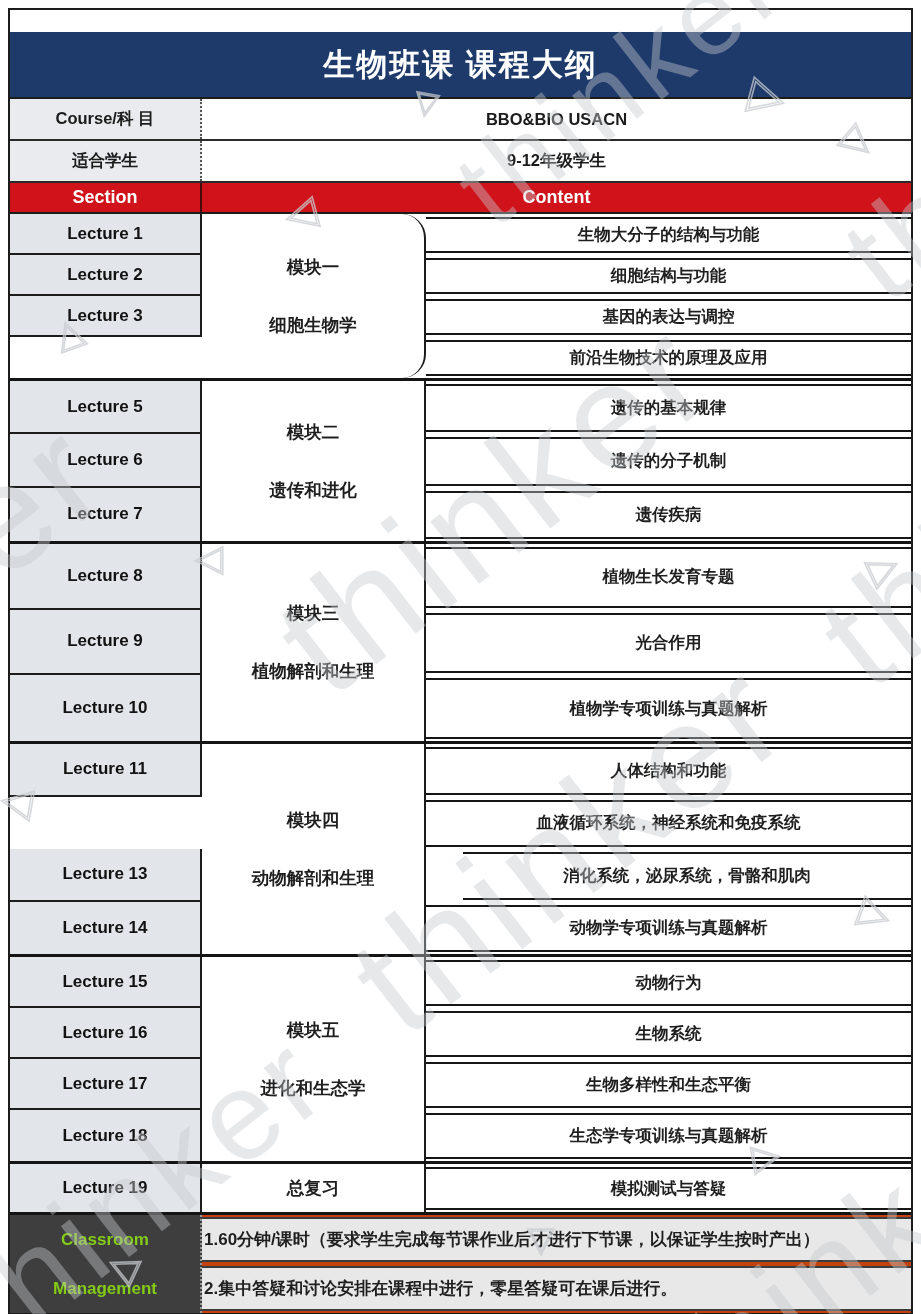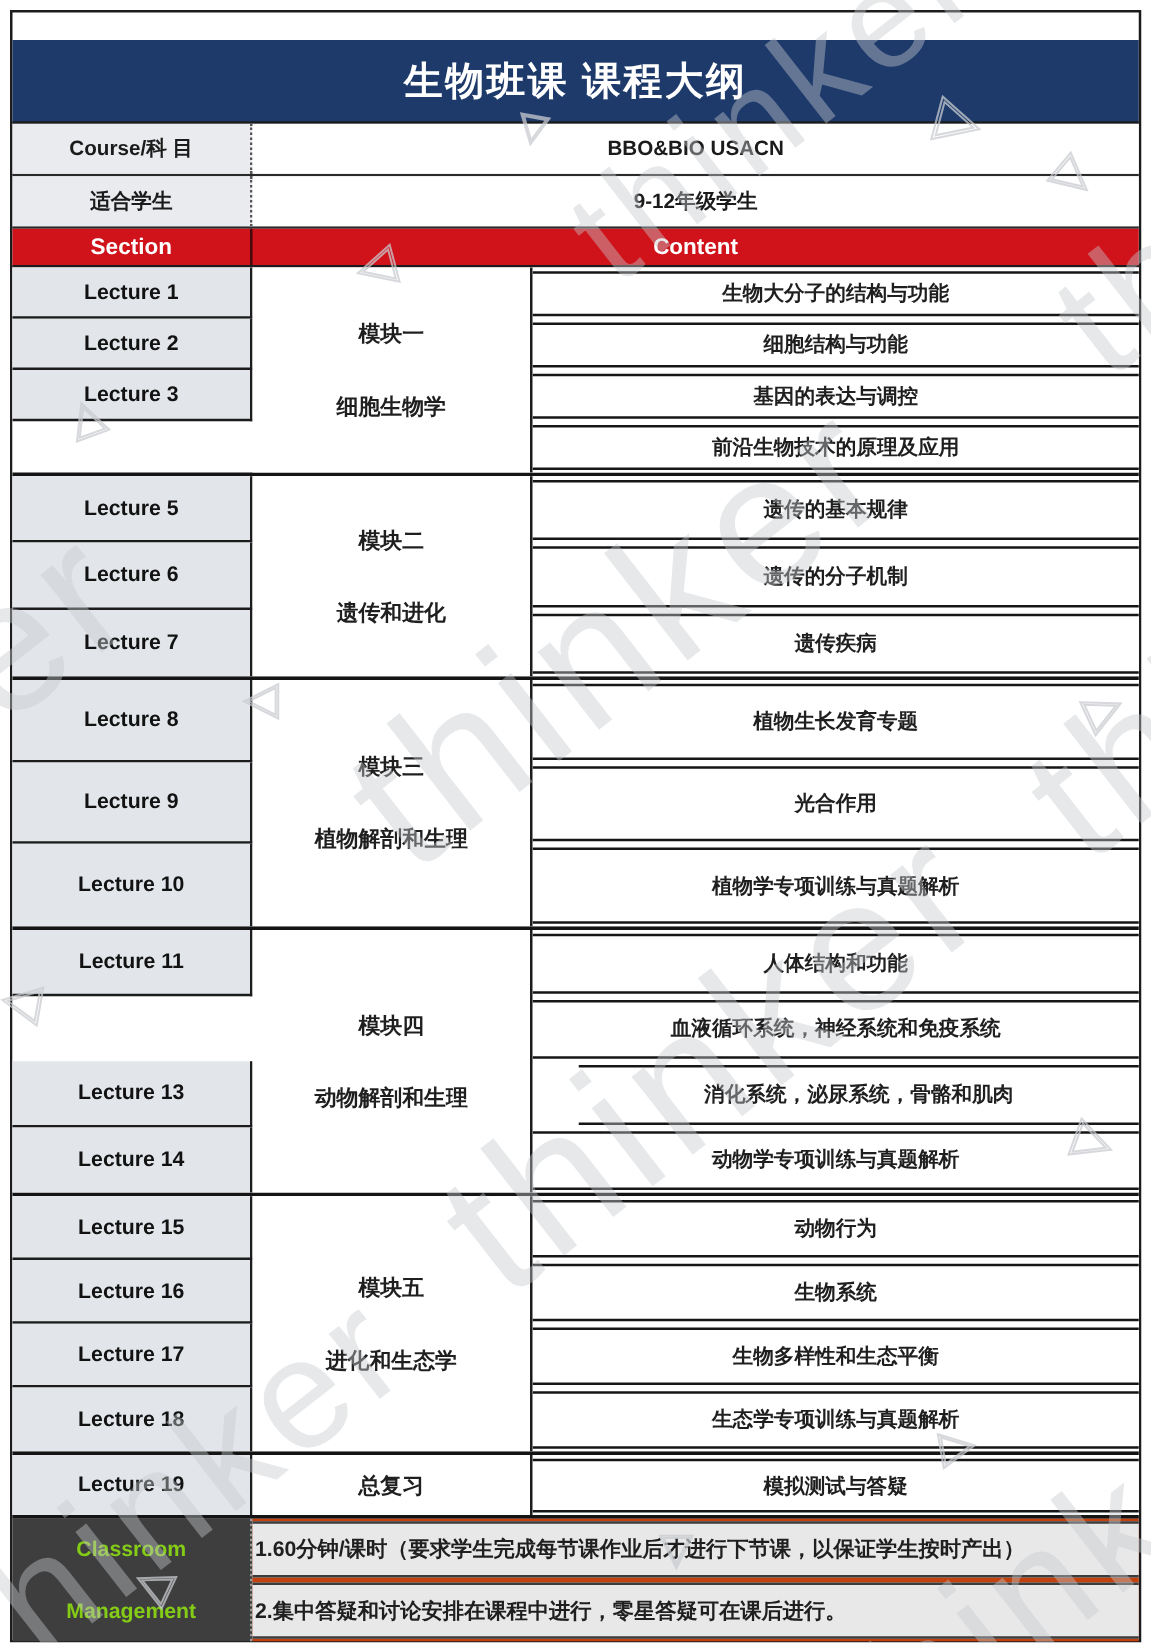--- a/index.html
+++ b/index.html
@@ -121,21 +121,21 @@
           <div class="ccell" style="grid-area: 2 / 3;">
             <div class="cbox">细胞结构与功能</div>
           </div>
           <div class="lcell" style="grid-area: 3 / 1;">Lecture 3</div>
           <div class="ccell" style="grid-area: 3 / 3;">
             <div class="cbox">基因的表达与调控</div>
           </div>
           <div class="ccell" style="grid-area: 4 / 3;">
             <div class="cbox">前沿生物技术的原理及应用</div>
           </div>
-          <div class="mcell" style="grid-area: 1 / 2 / span 4;">
+          <div class="mcell" style="grid-area: 1 / 2 / span 4; border-radius: 24px;">
             <div>模块一</div>
             <div>细胞生物学</div>
           </div>
         </div>
         <div class="group" style="height: 163px; grid-template-rows: repeat(3, 1fr);">
           <div class="lcell" style="grid-area: 1 / 1;">Lecture 5</div>
           <div class="ccell" style="grid-area: 1 / 3;">
             <div class="cbox">遗传的基本规律</div>
           </div>
           <div class="lcell" style="grid-area: 2 / 1;">Lecture 6</div>

